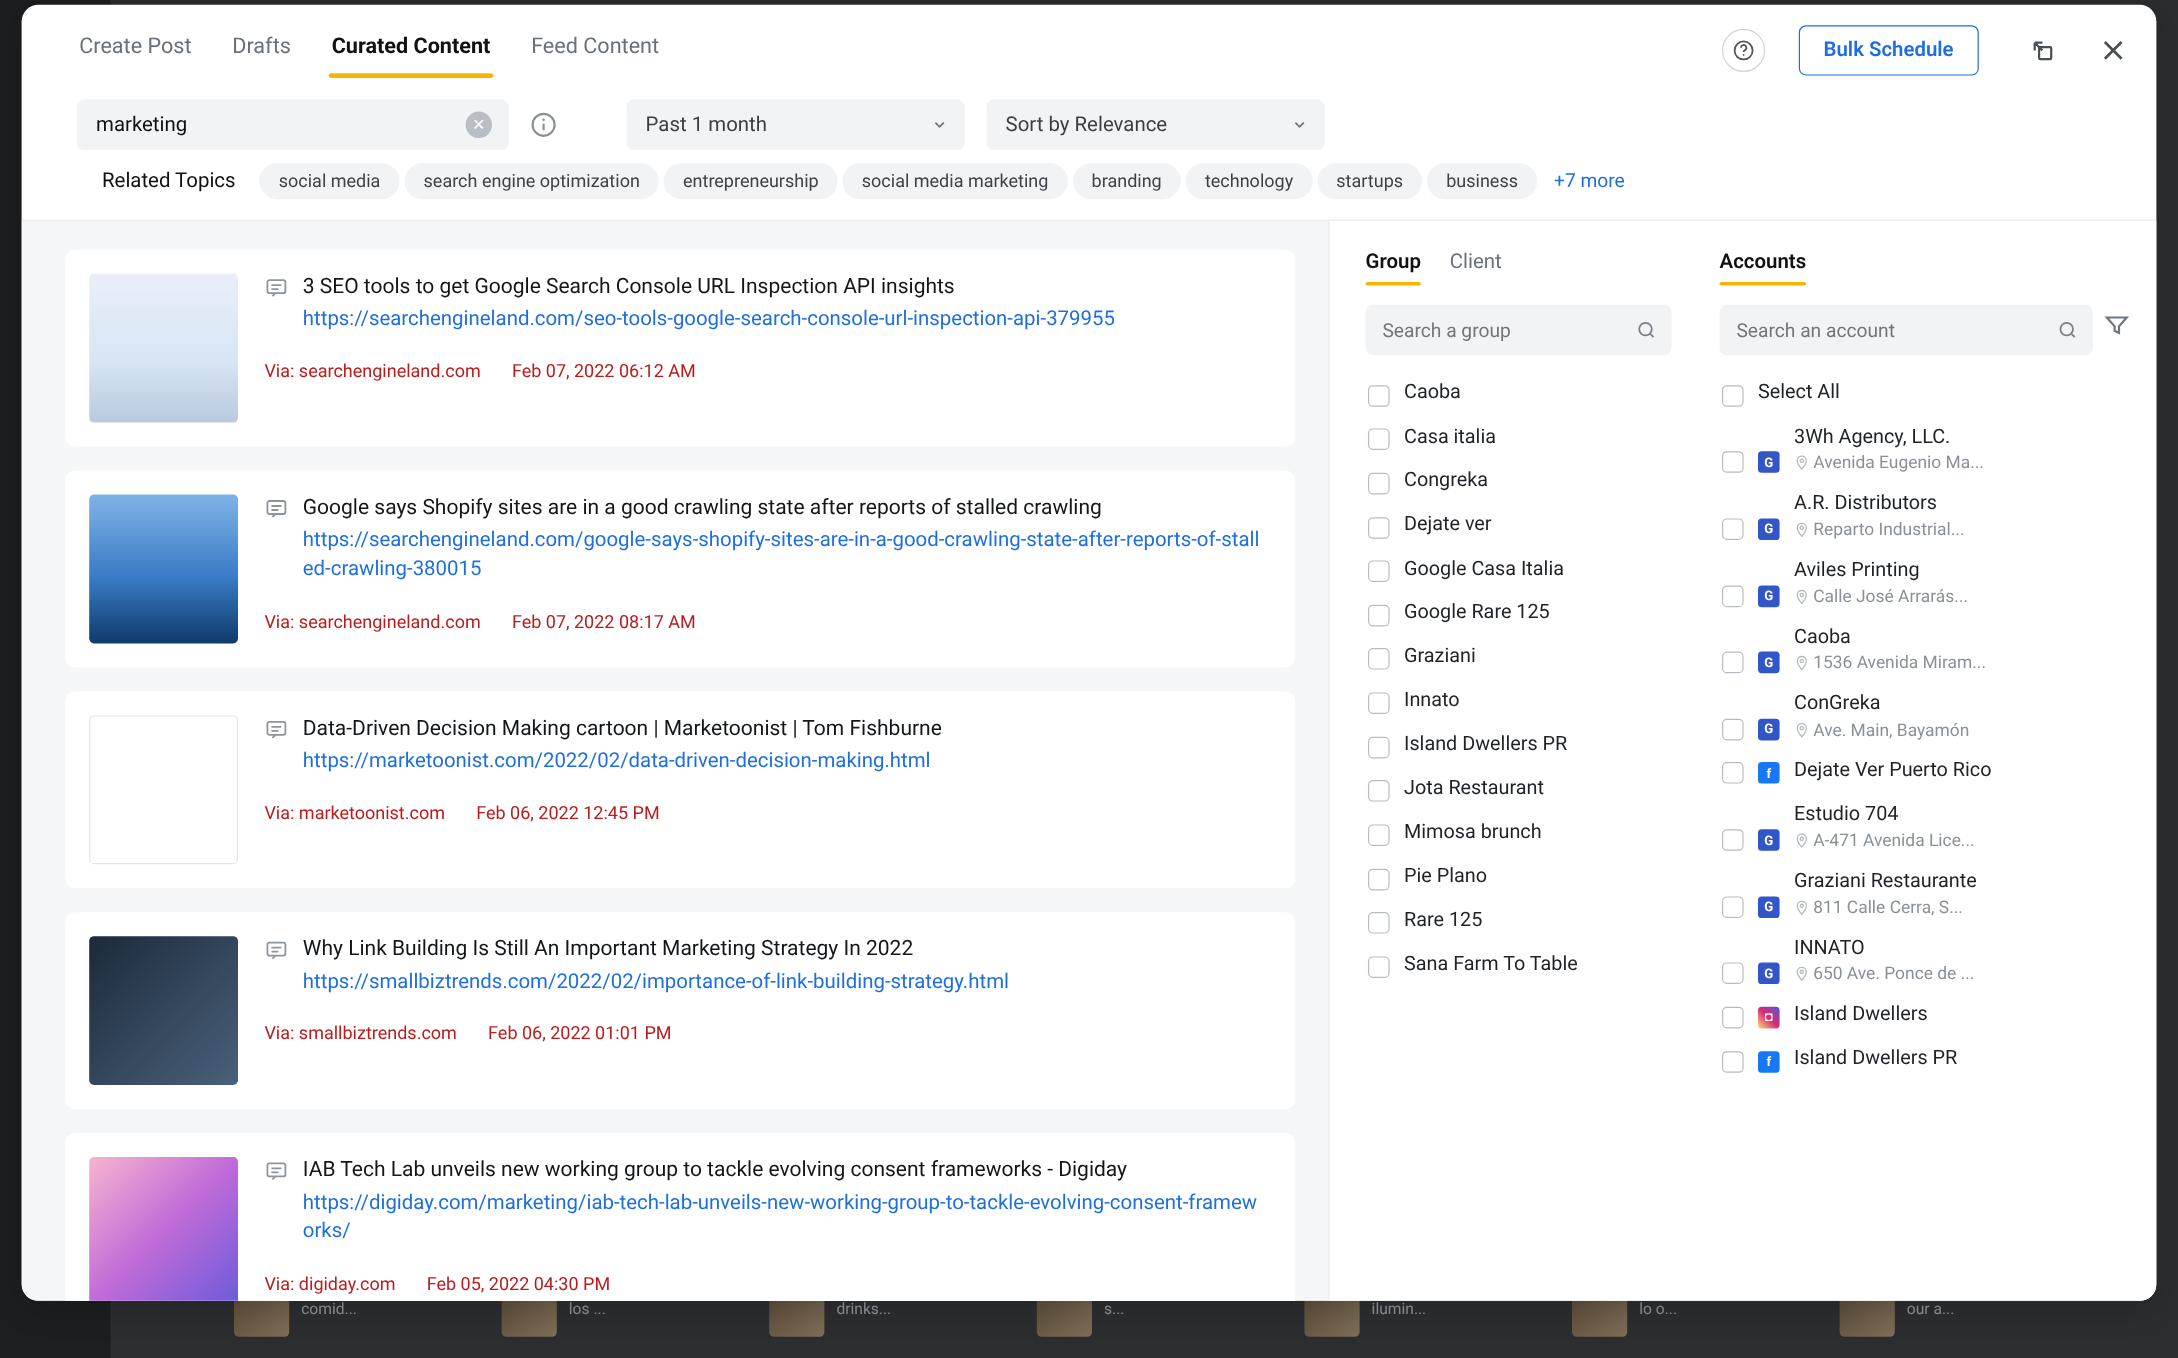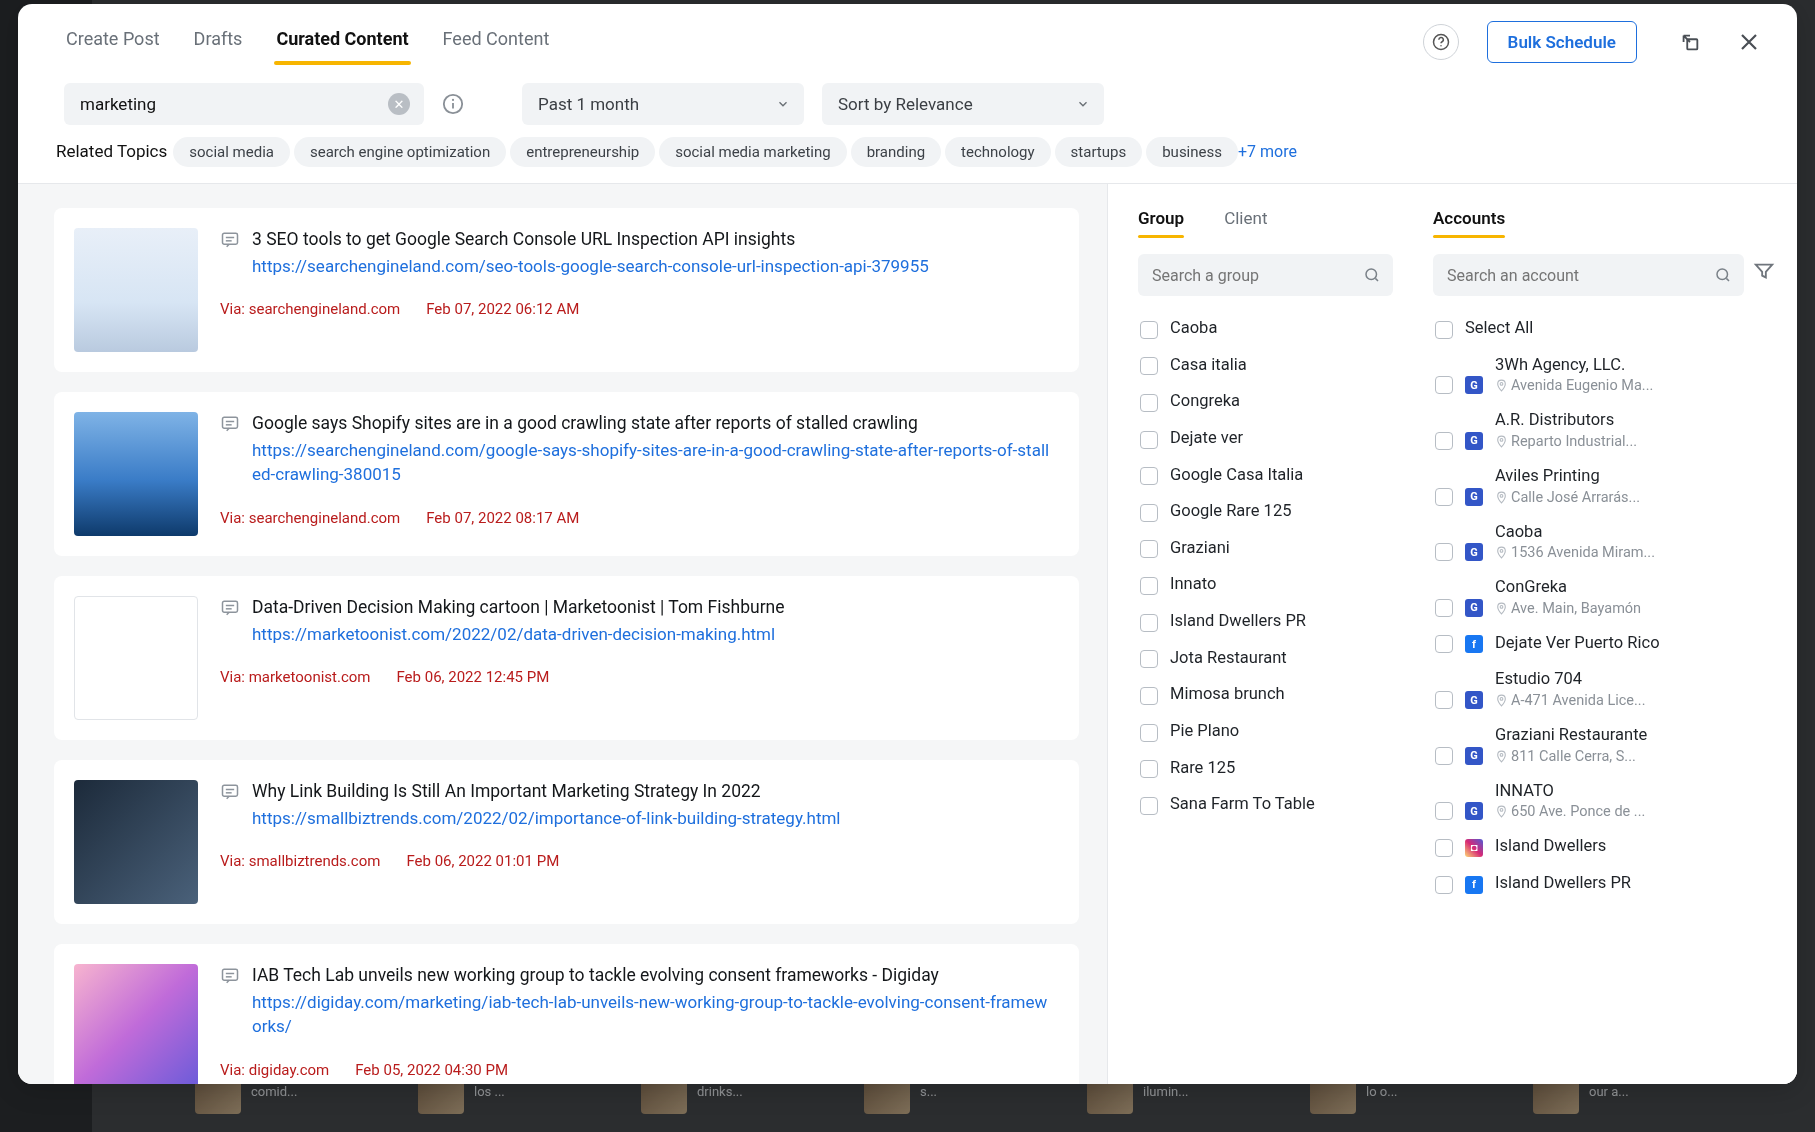--- a/index.html
+++ b/index.html
@@ -21,60 +21,60 @@
   .bg-strip{position:absolute;inset:0;display:flex;align-items:flex-end;gap:18px;padding:0 0 18px 195px;filter:blur(0);}
   .bg-card{width:205px;height:46px;display:flex;gap:10px;align-items:flex-start;opacity:.55}
   .bg-thumb{width:46px;height:46px;border-radius:4px;background:linear-gradient(135deg,#7a5b3a,#c2a47a)}
   .bg-text{flex:1;color:#e1e3e6;font-size:13px;line-height:1.25;overflow:hidden}
 
   
   .left-rail{position:absolute;left:0;top:0;bottom:0;width:92px;background:#1c1e20}
 
   
   .modal{position:absolute;left:18px;right:18px;top:4px;height:1080px;background:var(--panel);border-radius:14px;box-shadow:var(--shadow);display:flex;flex-direction:column;overflow:hidden}
-  .modal-header{display:flex;align-items:center;gap:28px;padding:14px 36px 0 46px;border-bottom:none}
+  .modal-header{display:flex;align-items:center;gap:28px;padding:14px 24px 0 46px;border-bottom:none}
   .tabs{display:flex;gap:30px}
   .tab{font-size:18px;color:var(--muted);padding:10px 2px 16px;cursor:pointer;position:relative}
   .tab.active{color:#111;font-weight:700}
   .tab.active::after{content:"";position:absolute;left:0;right:0;bottom:0;height:4px;background:var(--accent);border-radius:2px}
   .header-spacer{flex:1}
   .icon-btn{width:36px;height:36px;border-radius:50%;display:flex;align-items:center;justify-content:center;color:#555;cursor:pointer}
   .icon-btn.ring{border:1.5px solid #cfd3d8}
   .bulk-btn{border:1.5px solid var(--blue);color:var(--blue);background:#fff;padding:10px 20px;border-radius:6px;font-size:17px;font-weight:600;cursor:pointer}
   .close-x,.popout{color:#4a4f55;cursor:pointer}
 
   .search-row{display:flex;align-items:center;gap:18px;padding:18px 46px 0}
   .search-box{position:relative;flex:0 0 360px}
   .search-input{width:100%;height:42px;border:none;background:var(--chip-bg);border-radius:6px;padding:0 56px 0 16px;font-size:17px;color:#111}
   .clear-icn{position:absolute;right:14px;top:50%;transform:translateY(-50%);width:22px;height:22px;border-radius:50%;background:#b9bec4;display:flex;align-items:center;justify-content:center;color:#fff;font-size:13px;cursor:pointer}
   .info-icn{color:#8a9097}
   .select{height:42px;min-width:205px;background:var(--chip-bg);border:none;border-radius:6px;padding:0 44px 0 16px;font-size:17px;color:#3b3f44;appearance:none;cursor:pointer;position:relative}
   .select-wrap{position:relative}
   .select-wrap .chev{position:absolute;right:14px;top:50%;transform:translateY(-50%);color:#6b7177;pointer-events:none}
 
-  .topics-row{display:flex;align-items:flex-end;padding:16px 38px 22px;border-bottom:1px solid var(--border);flex-wrap:wrap}
+  .topics-row{display:flex;align-items:flex-start;gap:14px;padding:16px 67px 22px;border-bottom:1px solid var(--border);flex-wrap:wrap}
   .topics-label{font-size:17px;color:#111;margin-right:6px}
   .chip{background:var(--chip-bg);border-radius:999px;padding:6px 16px;font-size:15px;color:#3d4248;cursor:pointer}
   .more-link{color:var(--blue);font-size:16px;cursor:pointer}
 
   .body{flex:1;display:flex;overflow:hidden;background:var(--bg)}
   .results{flex:1;overflow:auto;padding:24px 28px 24px 36px}
   .card{background:var(--panel);border-radius:8px;padding:20px 26px 20px 20px;display:flex;gap:22px;margin-bottom:20px}
   .card-thumb{width:124px;height:124px;border-radius:4px;flex:0 0 124px;background:#dfe3e8;background-size:cover;background-position:center}
   .card-body{flex:1;min-width:0}
   .card-title{display:flex;gap:12px;align-items:flex-start}
   .speech-icn{color:#8d949c;margin-top:2px;flex:0 0 auto}
   .ct-text{color:#14171a;font-size:17.5px;line-height:1.35}
   .ct-link{color:var(--blue);font-size:17px;word-break:break-all;line-height:1.45;display:block;margin-top:2px}
   .card-meta{margin-top:22px;color:#b91c1c;font-size:15px;display:flex;gap:26px}
 
   
   .right{width:690px;background:var(--panel);display:flex;padding:24px 22px 24px 30px;gap:40px;border-left:1px solid var(--border)}
   .col{flex:1;display:flex;flex-direction:column;min-width:0}
-  .col-tabs{display:flex;gap:40px;margin-bottom:16px}
+  .col-tabs{display:flex;gap:24px;margin-bottom:16px}
   .col-tab{font-size:17px;color:var(--muted);padding-bottom:10px;cursor:pointer;position:relative}
   .col-tab.active{color:#111;font-weight:600}
   .col-tab.active::after{content:"";position:absolute;left:0;right:0;bottom:0;height:3px;background:var(--accent);border-radius:2px}
   .mini-search{position:relative;margin-bottom:14px}
   .mini-input{width:100%;height:42px;border:none;background:var(--chip-bg);border-radius:6px;padding:0 40px 0 14px;font-size:16px;color:#222}
   .mini-mag{position:absolute;right:12px;top:50%;transform:translateY(-50%);color:#7a8188}
   .funnel{color:#6f757c;cursor:pointer;margin-left:6px;margin-top:6px}
   .acct-head{display:flex;align-items:flex-start;gap:3px}
 
   .list{flex:1;overflow:auto;padding-right:4px}

